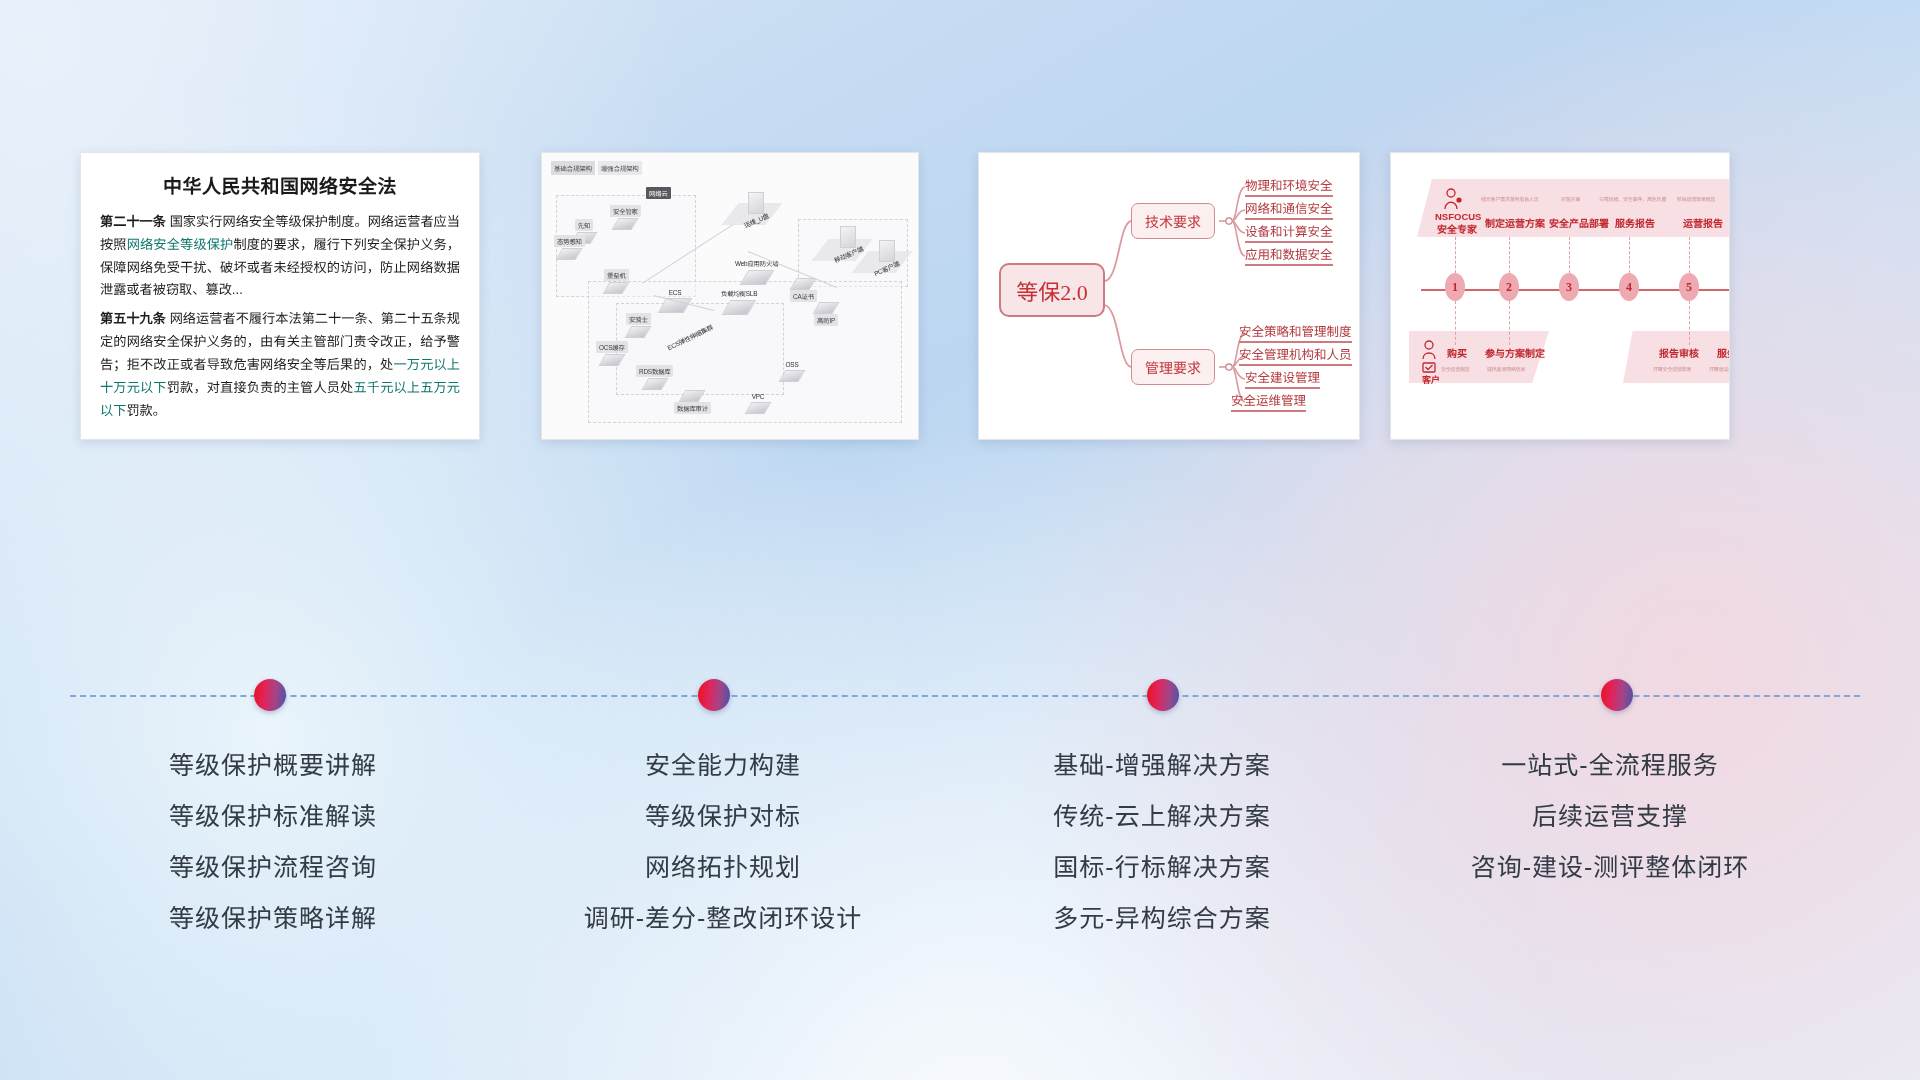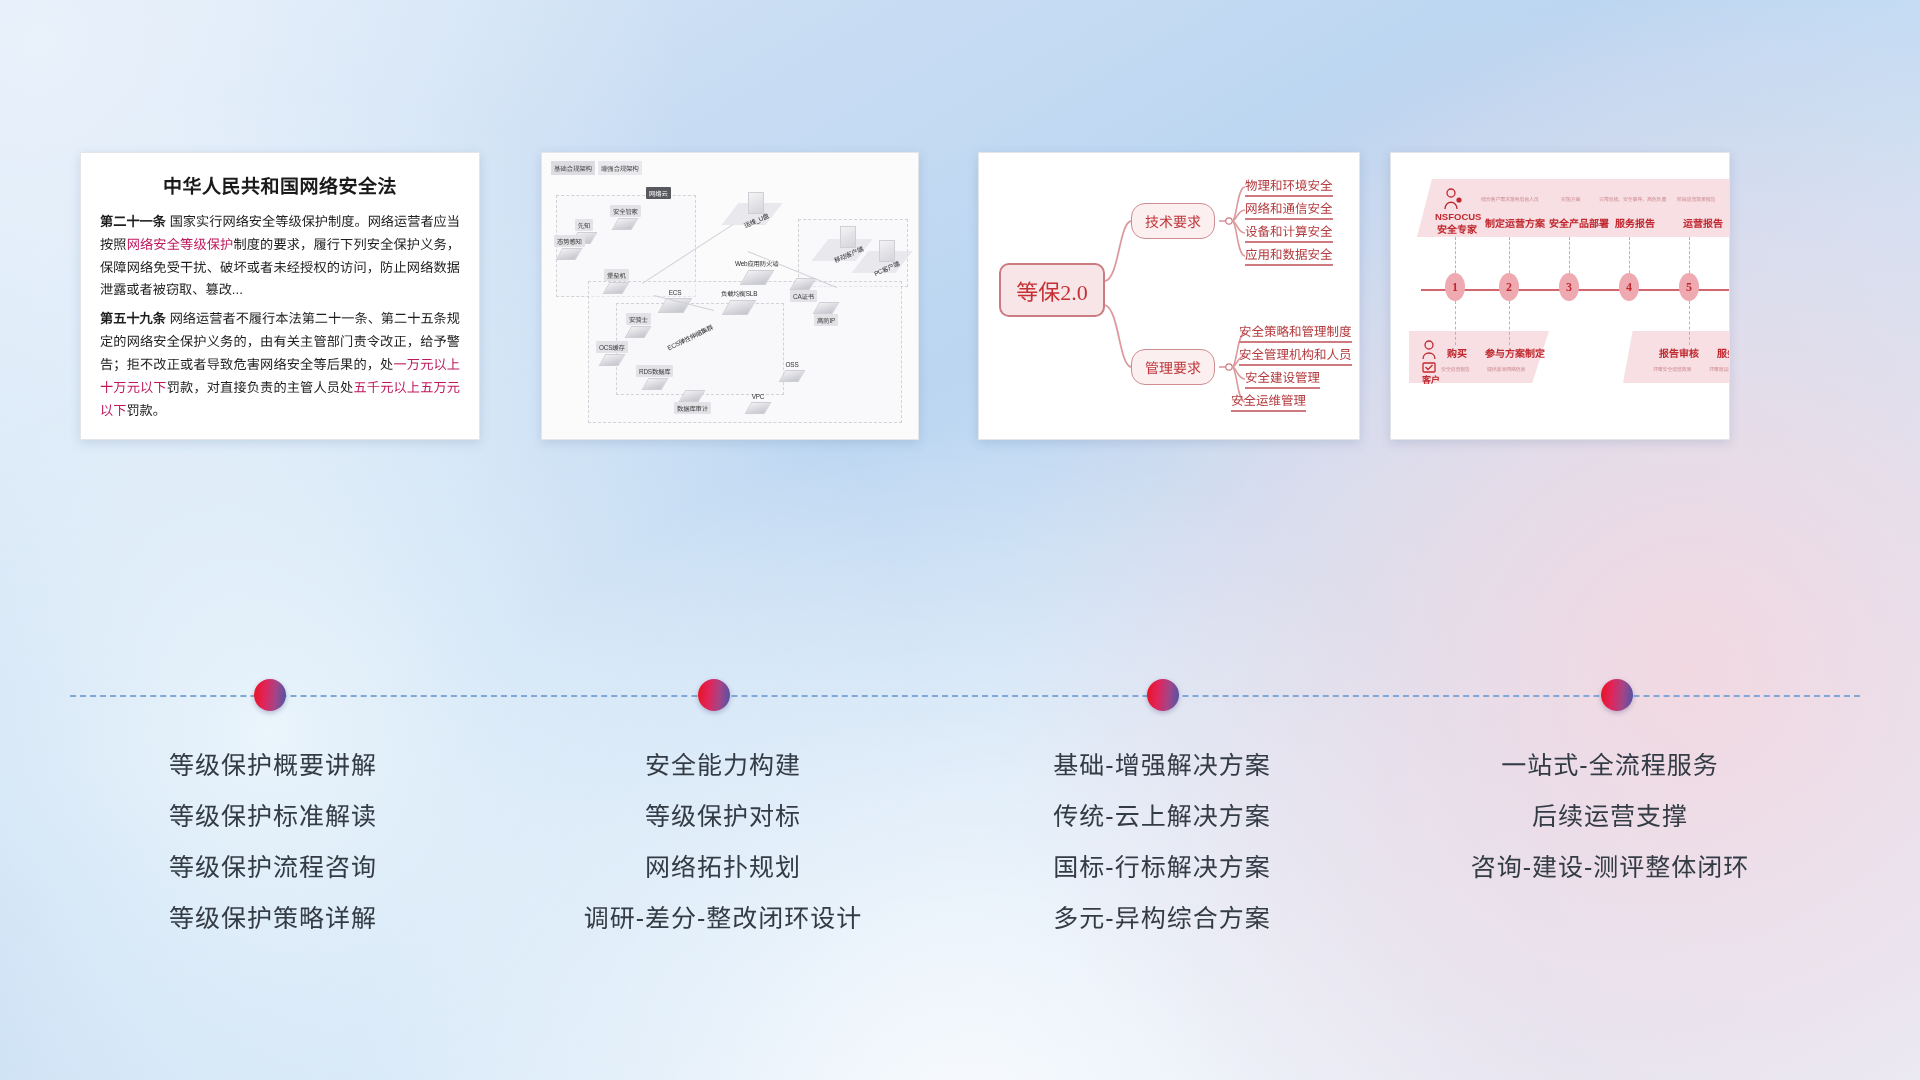--- a/index.html
+++ b/index.html
@@ -32,21 +32,21 @@
 
   
   .law { padding: 18px 19px 10px 19px; }
   .law-title {
     text-align: center; font-weight: bold; font-size: 19px; color: #1a1a1a;
     letter-spacing: .5px; margin-bottom: 13px;
   }
   .law-p { font-size: 13.2px; line-height: 1.73; color: #1d1d1d; text-align: justify; }
   .law-p + .law-p { margin-top: 6px; }
   .law-art { font-weight: bold; }
-  .law-hl { color: #be185d; }
+  .law-hl { color: #0f766e; }
 
   
   .arch { position: relative; width: 100%; height: 100%; background: #fbfbfc; }
   .arch-tabs { position: absolute; top: 8px; left: 9px; display: flex; gap: 3px; }
   .arch-tab {
     font-size: 6.5px; color: #4a4a4a; background: #e9e9ed;
     padding: 2px 3px; white-space: nowrap; letter-spacing: -.2px;
   }
   .arch-tab.dark { background: #dcdce1; }
   .node {
@@ -79,21 +79,21 @@
   
   .mm { position: relative; width: 100%; height: 100%; background: #fff; }
   .mm-root {
     position: absolute; left: 20px; top: 110px; width: 106px; height: 54px;
     background: #f7e5e7; border: 2.5px solid #cc7b80; border-radius: 10px;
     display: flex; align-items: center; justify-content: center;
     color: #c62f33; font-size: 22px; font-family: "Liberation Serif", serif;
   }
   .mm-branch {
     position: absolute; width: 84px; height: 36px;
-    background: #fbeff0; border: 1.8px solid #d08d92; border-radius: 14px;
+    background: #fbeff0; border: 1.8px solid #d08d92; border-radius: 7px;
     display: flex; align-items: center; justify-content: center;
     color: #c0383c; font-size: 14px; font-family: "Liberation Serif", serif;
   }
   .mm-b1 { left: 152px; top: 50px; }
   .mm-b2 { left: 152px; top: 196px; }
   .mm-leaf {
     position: absolute; color: #b33a3e; font-size: 12.5px;
     font-family: "Liberation Serif", serif; white-space: nowrap;
     border-bottom: 2.2px solid #cf7a7e; padding-bottom: 1px;
   }

